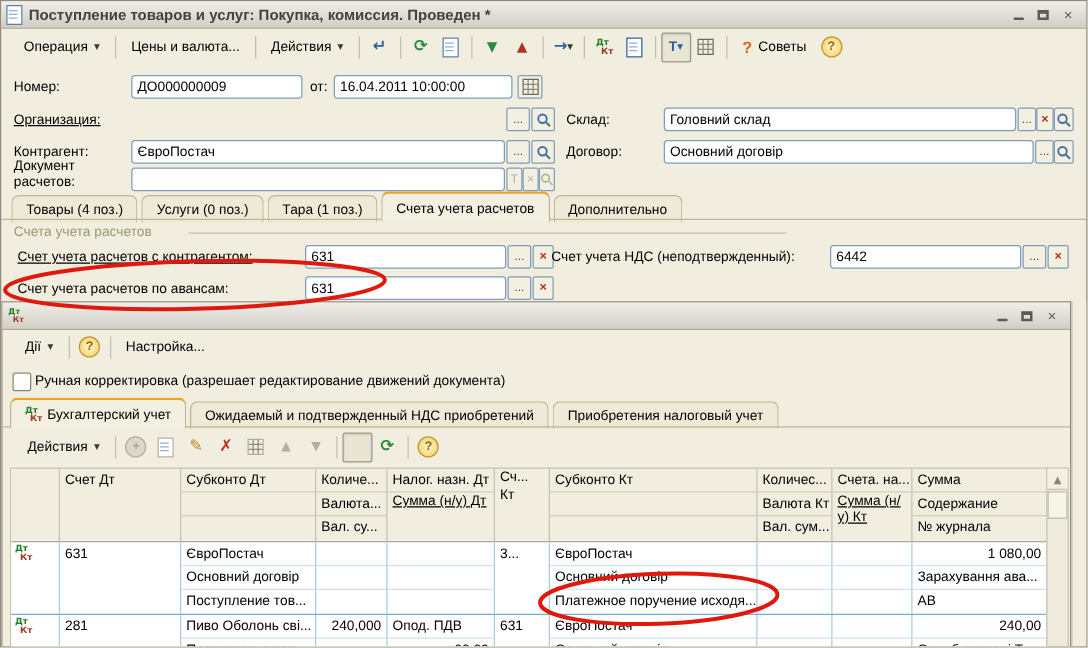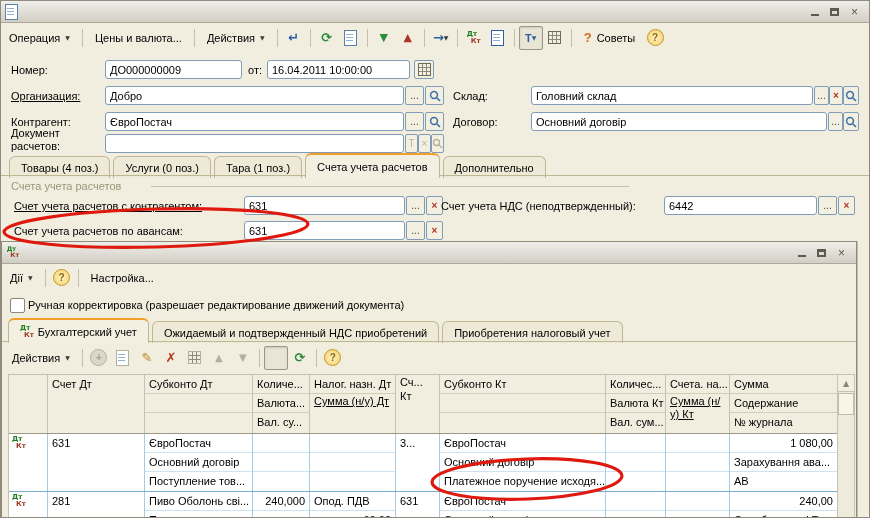--- a/index.html
+++ b/index.html
@@ -9,21 +9,21 @@
   
   .titlebar{position:absolute;left:0;right:0;height:22px;background:linear-gradient(#efeee9,#d2cec5);
             border-bottom:1px solid #aca797;display:flex;align-items:center;padding-left:4px;box-sizing:border-box;}
   .title-text{font-weight:bold;color:#45443c;font-size:12px;white-space:nowrap;overflow:hidden;margin-left:5px;}
   .winbtns{position:absolute;right:6px;top:3px;display:flex;gap:3px;}
   .winbtn{width:17px;height:15px;display:flex;align-items:center;justify-content:center;color:#5d5a50;
           font-size:12px;line-height:1;}
   .wb-min{width:8px;height:2px;background:#5d5a50;margin-top:7px;}
   .wb-max{width:9px;height:8px;border:2px solid #5d5a50;border-top-width:3px;box-sizing:border-box;}
   
-  .toolbar{position:absolute;display:flex;align-items:center;padding-left:0;}
+  .toolbar{position:absolute;display:flex;align-items:center;padding-left:10px;}
   .menu-btn{height:21px;padding:0 7px;display:flex;align-items:center;gap:5px;border:1px solid transparent;
             border-radius:2px;white-space:nowrap;}
   .caret{font-size:6px;color:#3a3a34;font-family:"DejaVu Sans",sans-serif;}
   .tsep{width:1px;height:18px;background:#c4bfae;margin:0 4px;}
   .ibtn{min-width:22px;height:22px;display:flex;align-items:center;justify-content:center;border:1px solid transparent;border-radius:2px;}
   .ibtn.pressed{border-color:#9a968a;background:#e9e5d4;box-shadow:inset 0 1px 2px rgba(0,0,0,.12);}
   .glyph{font-family:"DejaVu Sans",sans-serif;font-size:13px;line-height:1;}
   .dtkt{display:flex;flex-direction:column;line-height:1;font-weight:bold;font-size:7px;font-family:"DejaVu Sans",sans-serif;}
   .dtkt .dt{color:#1e7d1e;}
   .dtkt .kt{color:#9c3a28;margin-left:4px;}
@@ -82,20 +82,21 @@
   .annot{position:absolute;z-index:60;pointer-events:none;}
   .rstrip{position:absolute;left:856px;top:240px;width:14px;height:278px;background:#F1EEDF;border-left:1px solid #c2beae;}
 </style>
 </head>
 <body>
 
 <div class="page">
 
   <div class="titlebar" style="top:0;">
     <span class="docicon"></span>
+    <span class="title-text">Поступление товаров и услуг: Покупка, комиссия. Проведен *</span>
     <div class="winbtns">
       <div class="winbtn">
           <span class="wb-min"></span>
         </div>
       <div class="winbtn">
           <span class="wb-max"></span>
         </div>
       <div class="winbtn">
           <span>×</span>
         </div>
@@ -173,23 +174,20 @@
   </div>
   <span class="flabel" style="left:247px;top:63px;">от:</span>
   <div class="field" style="left:266px;top:59px;width:143px;">
     <span>16.04.2011 10:00:00</span>
   </div>
   <div class="fbtn calbtn" style="left:413px;top:59px;width:20px;">
     <span class="calgrid"></span>
   </div>
 
   <span class="flabel" style="left:10px;top:89px;text-decoration:underline;">Организация:</span>
-  <div class="field" style="left:104px;top:85px;width:299px;">
-    <span>Добро</span>
-  </div>
   <div class="fbtn" style="left:404px;top:85px;width:19px;">
       <span>...</span>
     </div>
   <div class="fbtn" style="left:424px;top:85px;width:19px;">
     <svg width="12" height="12">
         <circle cx="5" cy="5" r="3.4" fill="none" stroke="#3a6ea5" stroke-width="1.5"></circle>
         <line x1="7.7" y1="7.7" x2="11" y2="11" stroke="#3a6ea5" stroke-width="1.6"></line>
       </svg>
   </div>
 

